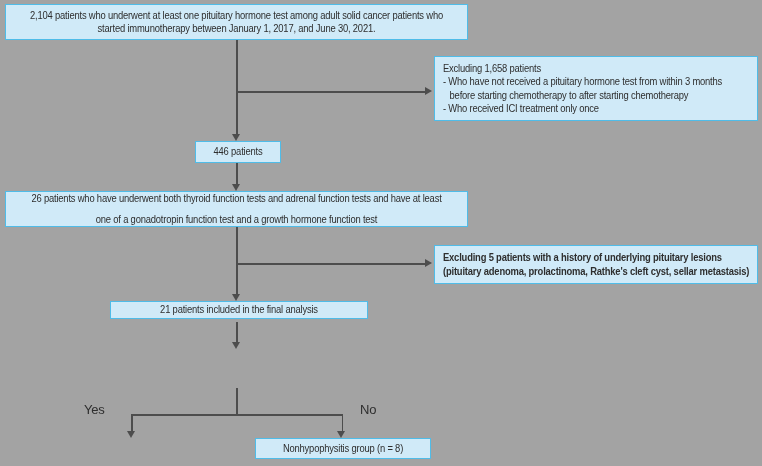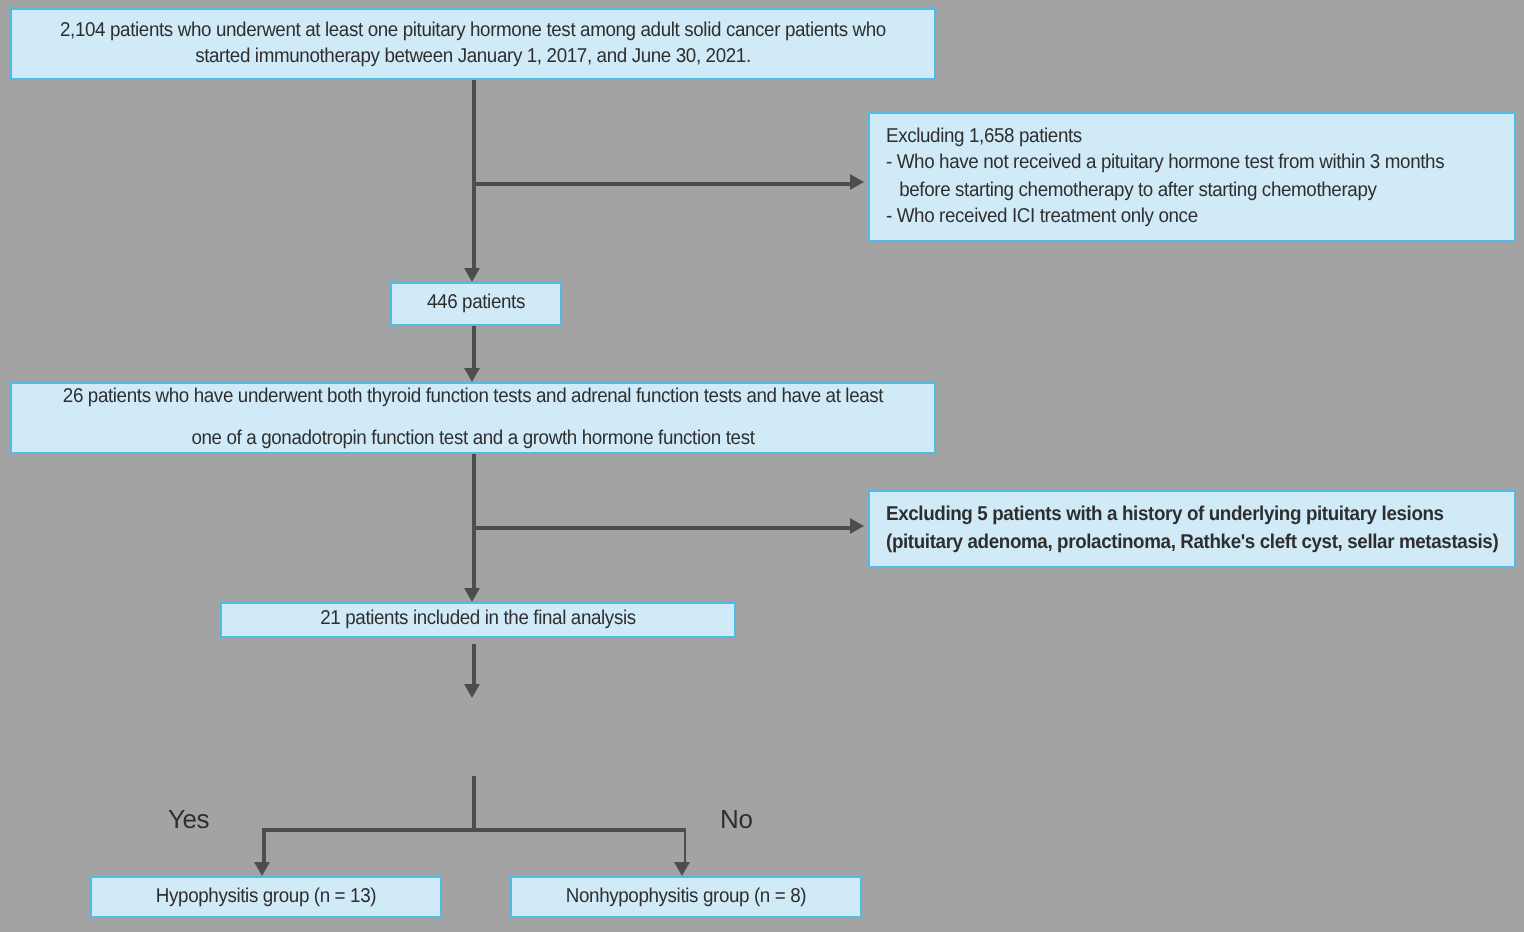--- a/index.html
+++ b/index.html
@@ -115,20 +115,17 @@
   <div class="vline" style="left:236px; top:388px; height:28px;"></div>
   <div class="hline" style="left:131px; top:414px; width:212px;"></div>
   <div class="vline" style="left:131px; top:414px; height:18px;"></div>
   <div class="ah-down" style="left:127px; top:431px;"></div>
   <div class="vline" style="left:341.5px; top:414px; height:18px;"></div>
   <div class="ah-down" style="left:337px; top:431px;"></div>
 
   <div class="branch-label" style="left:84px; top:402px;">Yes</div>
   <div class="branch-label" style="left:360px; top:402px;">No</div>
 
-  <div class="box center" style="left:45px; top:438px; width:176px; height:21px;">
-    <div class="tline">Hypophysitis group (n = 13)</div>
-  </div>
   <div class="box center" style="left:255px; top:438px; width:176px; height:21px;">
     <div class="tline">Nonhypophysitis group (n = 8)</div>
   </div>
 
 </div>
 
 </body></html>

